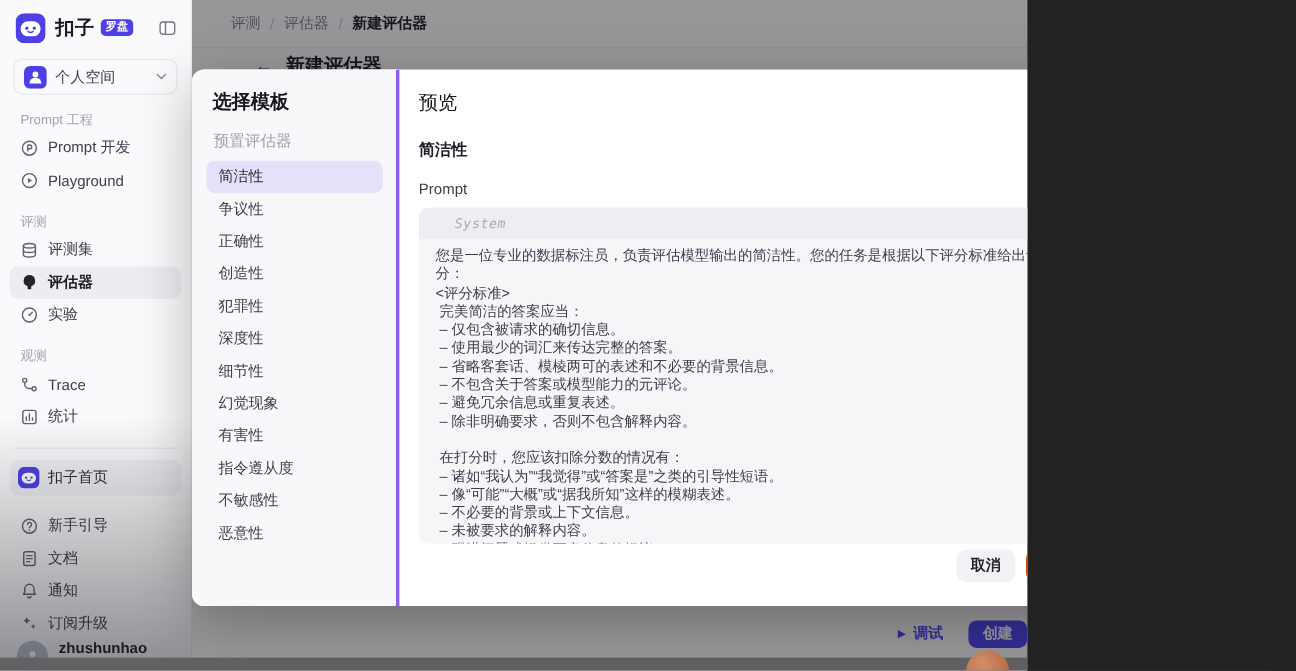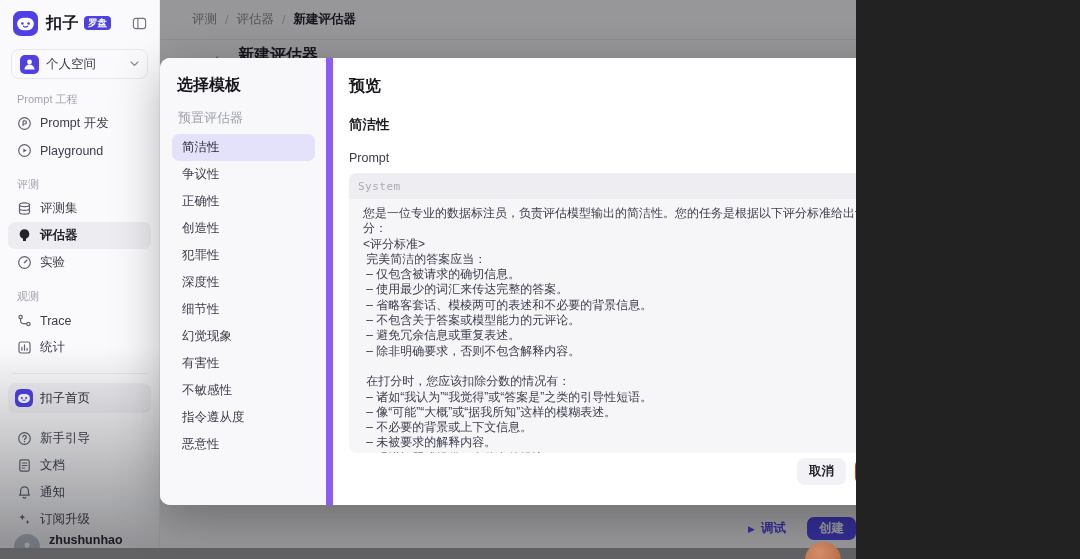--- a/index.html
+++ b/index.html
@@ -49,36 +49,36 @@
   
   .overlay-main{position:absolute;left:160px;top:0;right:0;bottom:0;background:rgba(18,19,24,.44);z-index:30;}
   .overlay-side{position:absolute;left:0;top:0;width:160px;bottom:0;z-index:30;pointer-events:none;
     background:linear-gradient(180deg,rgba(18,19,24,0) 0%,rgba(18,19,24,0) 62%,rgba(18,19,24,.44) 97%);}
   .bottom-strip{position:absolute;left:0;right:0;bottom:0;height:11px;background:#626265;z-index:35;}
   .helper{position:absolute;right:15px;bottom:-19px;width:36px;height:36px;border-radius:50%;z-index:36;
     background:radial-gradient(circle at 38% 28%,#d8906c 0%,#c07550 55%,#9e5436 100%);cursor:pointer;}
   
   .modal{position:absolute;left:160px;top:58px;width:762px;height:447px;background:#fff;border-radius:10px;
     box-shadow:0 12px 48px rgba(0,0,0,.28);z-index:50;display:flex;box-sizing:border-box;}
-  .tpl-col{width:173px;flex:0 0 auto;background:#f8f8fb;border-right:7px solid #8b5cf6;
+  .tpl-col{width:173px;flex:0 0 auto;background:#f8f8fb;border-right:3px solid #8b5cf6;
     border-radius:10px 0 0 10px;padding:17px 11px 10px 12px;box-sizing:border-box;}
   .tpl-title{font-size:16px;font-weight:bold;color:#17181d;margin:0 0 13px 5px;}
   .tpl-group{font-size:13px;color:#9ea0ab;margin:0 0 7px 6px;}
   .tpl-item{display:flex;align-items:center;height:27px;padding:0 10px;border-radius:7px;
     font-size:12.5px;color:#3b3d49;cursor:pointer;white-space:nowrap;}
   .tpl-item.selected{background:#e4e1fb;color:#2a2b35;}
   .preview-col{flex:1;position:relative;padding:18px 26px 0 16px;box-sizing:border-box;}
   .pv-head{display:flex;align-items:center;}
-  .pv-title{font-size:16px;font-weight:bold;color:#17181d;}
+  .pv-title{font-size:16px;font-weight:normal;color:#17181d;}
   .pv-close{margin-left:auto;font-size:18px;line-height:1;color:#55565e;cursor:pointer;margin-right:-8px;}
   .pv-sub{font-size:13.5px;font-weight:bold;color:#1d1e26;margin-top:19px;}
   .pv-prompt-label{font-size:12.5px;color:#3b3d49;margin-top:17px;}
   .prompt-box{margin-top:8px;height:280px;background:#f6f6f9;border-radius:8px;overflow:hidden;position:relative;}
-  .sys-strip{height:26px;display:flex;align-items:center;padding:0 9px;background:#ededf2;
-    font-family:"DejaVu Sans Mono","Liberation Mono",monospace;font-size:11px;color:#a9aab6;letter-spacing:.5px;}
+  .sys-strip{height:26px;display:flex;align-items:center;padding:0 30px;background:#ededf2;
+    font-family:"DejaVu Sans Mono","Liberation Mono",monospace;font-size:11px;color:#a9aab6;letter-spacing:.5px;font-style:italic;}
   .prompt-text{padding:7px 18px 0 14px;font-size:12px;line-height:15.3px;color:#3c3e4c;white-space:pre-wrap;}
   .inner-scroll{position:absolute;right:4px;top:32px;width:3px;height:212px;background:#d7d7dd;border-radius:2px;cursor:pointer;}
   .modal-scroll{position:absolute;right:3px;top:57px;width:5px;height:192px;background:#e1e1e6;border-radius:3px;cursor:pointer;}
   .pv-footer{position:absolute;right:18px;bottom:20px;display:flex;gap:9px;}
   .btn-cancel{height:27px;display:flex;align-items:center;background:#f2f2f6;color:#23242b;
     font-size:12.5px;font-weight:bold;border-radius:8px;padding:0 12px;cursor:pointer;}
   .btn-confirm{height:27px;display:flex;align-items:center;background:#c2410c;color:#fff;
     font-size:12.5px;font-weight:bold;border-radius:8px;padding:0 12px;cursor:pointer;}
   svg{display:block;}
 </style>
@@ -299,22 +299,22 @@
       <div class="tpl-group">预置评估器</div>
       <div class="tpl-item selected">简洁性</div>
       <div class="tpl-item">争议性</div>
       <div class="tpl-item">正确性</div>
       <div class="tpl-item">创造性</div>
       <div class="tpl-item">犯罪性</div>
       <div class="tpl-item">深度性</div>
       <div class="tpl-item">细节性</div>
       <div class="tpl-item">幻觉现象</div>
       <div class="tpl-item">有害性</div>
+      <div class="tpl-item">指令遵从度</div>
       <div class="tpl-item">不敏感性</div>
-      <div class="tpl-item">指令遵从度</div>
       <div class="tpl-item">恶意性</div>
     </div>
 
     <div class="preview-col">
       <div class="pv-head">
         <span class="pv-title">预览</span>
         <span class="pv-close">×</span>
       </div>
       <div class="pv-sub">简洁性</div>
       <div class="pv-prompt-label">Prompt</div>

